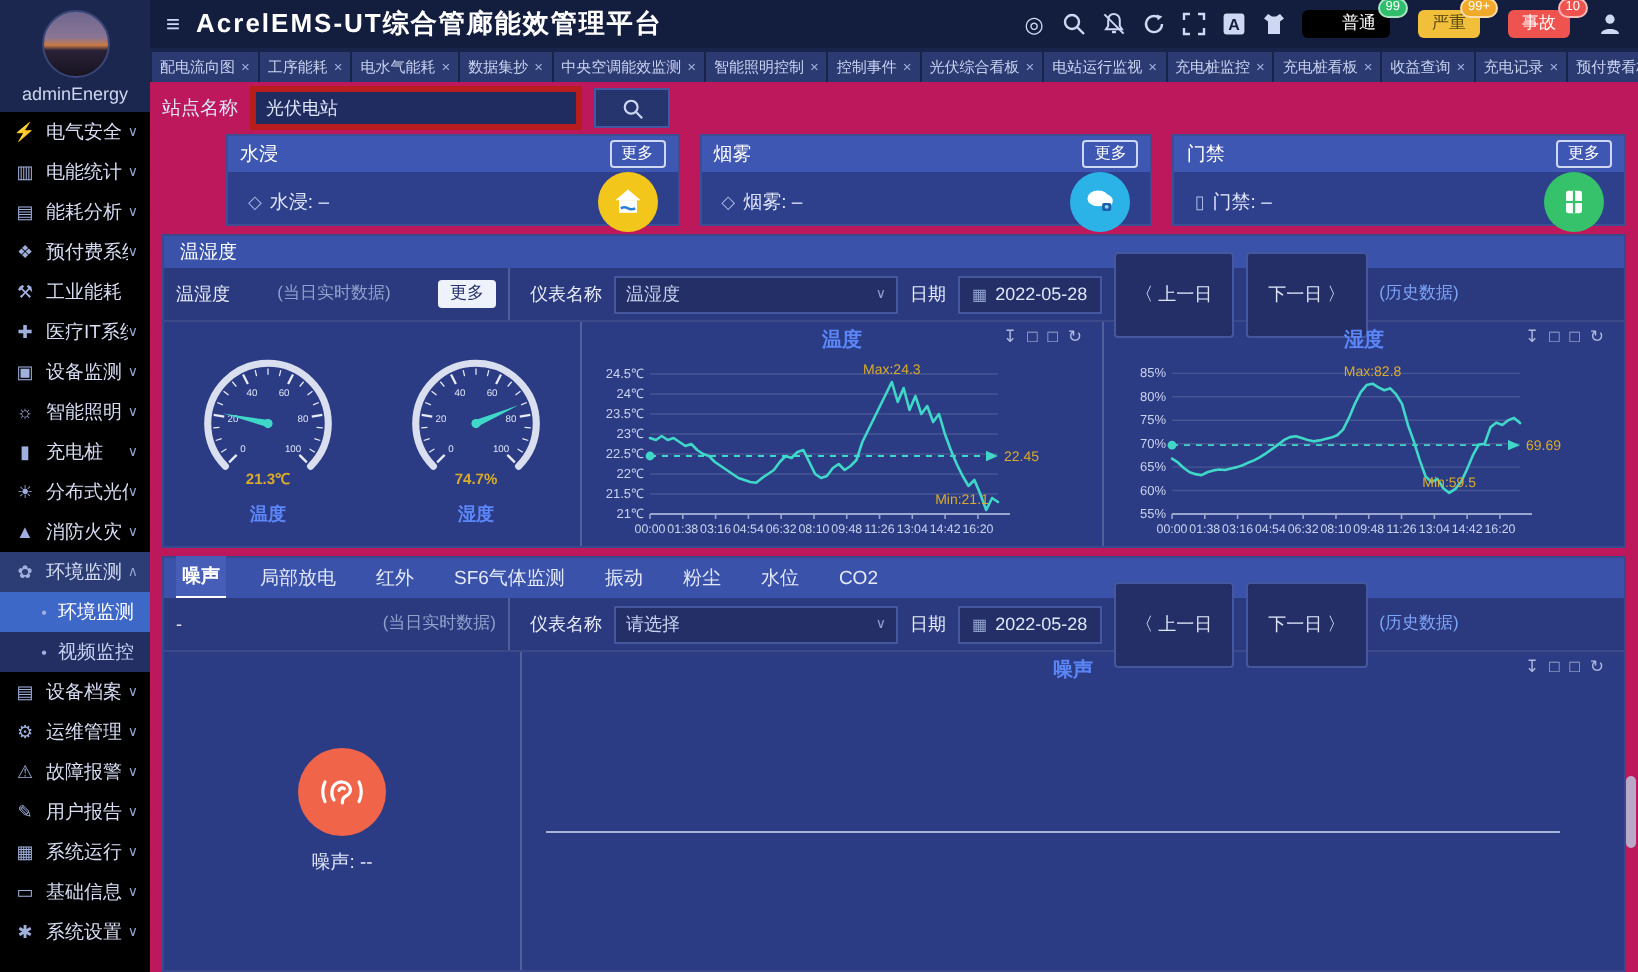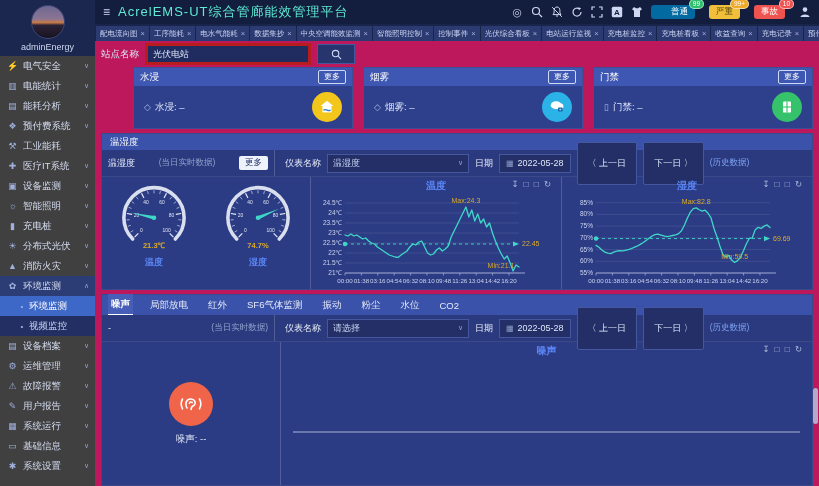--- a/index.html
+++ b/index.html
@@ -1,62 +1,62 @@
 <!DOCTYPE html>
 <html><head>
 <meta charset="utf-8">
 <style>
   html,body{margin:0;padding:0;width:819px;height:486px;overflow:hidden;
     font-family:"Liberation Sans",sans-serif;background:#26336b;color:#e8ecf8;}
   .app{display:flex;width:819px;height:486px;position:relative;}
   
-  .sidebar{width:95px;background:#404040;display:flex;flex-direction:column;flex:none;}
+  .sidebar{width:75px;background:#000000;display:flex;flex-direction:column;flex:none;}
   .user{height:56px;display:flex;flex-direction:column;align-items:center;justify-content:center;background:#1c2750;}
   .avatar{width:32px;height:32px;border-radius:50%;
     background:linear-gradient(180deg,#6f6790 0%,#8a7594 40%,#c97a45 52%,#2a2238 60%,#171320 100%);
     border:1px solid #3a4678;}
   .uname{font-size:9px;color:#cdd6ef;margin-top:3px;}
   .menu{flex:1;overflow:hidden;}
   .mi{height:20px;display:flex;align-items:center;padding:0 6px;font-size:9.5px;color:#d6ddf2;cursor:pointer;}
   .mi .ic{width:13px;text-align:center;margin-right:4px;font-size:9px;color:#9fb0dd;flex:none;}
   .mi .lbl{white-space:nowrap;overflow:hidden;}
   .mi .chev{margin-left:auto;font-size:7px;color:#8fa0cc;}
   .mi.parent-active{background:#2c3c74;}
   .mi.sub{background:#232f62;padding-left:18px;color:#c6d1f2;}
   .mi.sub .ic{width:8px;margin-right:3px;font-size:8px;}
   .mi.sub.active{background:#3e68c8;color:#fff;}
   
   .main{flex:1;display:flex;flex-direction:column;min-width:0;}
   .topbar{height:24px;background:#131d3d;display:flex;align-items:center;padding:0 8px;gap:8px;flex:none;}
   .hamburger{font-size:12px;color:#cfd8f2;cursor:pointer;}
-  .title{font-weight:normal;font-size:13px;color:#5eead4;letter-spacing:1px;white-space:nowrap;}
+  .title{font-weight:bold;font-size:13px;color:#ffffff;letter-spacing:1px;white-space:nowrap;}
   .top-icons{margin-left:auto;display:flex;align-items:center;gap:8px;color:#cfd8f2;}
   .tico{width:12px;height:12px;display:flex;align-items:center;justify-content:center;font-size:11px;cursor:pointer;}
   .badge{position:relative;border-radius:3px;padding:1px 7px;font-size:8.5px;color:#fff;cursor:pointer;margin-right:6px;}
-  .badge.ok{background:#0369a1;padding-left:20px;}
+  .badge.ok{background:#000000;padding-left:20px;}
   .badge.warn{background:#f2bf3a;color:#5b4a10;}
   .badge.danger{background:#ef5350;}
   .badge .cnt{position:absolute;top:-6px;right:-9px;border-radius:6px;font-size:6.5px;padding:0 3px;color:#fff;
     border:1px solid rgba(255,255,255,.6);line-height:8px;}
   .badge.ok .cnt{background:#2fbf6c;}
   .badge.warn .cnt{background:#f0a928;}
   .badge.danger .cnt{background:#ef5350;}
   .tabstrip{height:17px;background:#19244b;display:flex;align-items:flex-end;gap:1px;padding:0 1px;overflow:hidden;flex:none;}
   .tab{background:#2c3a72;color:#c9d3f0;font-size:7.5px;padding:2.5px 4px;display:flex;gap:3px;align-items:center;
     white-space:nowrap;cursor:pointer;flex:none;}
   .tab .x{color:#9fb0dd;font-size:7.5px;}
   
   .content{flex:1;background:#be185d;padding:4px 6px 0 6px;display:flex;flex-direction:column;gap:4px;min-height:0;}
   .query-row{display:flex;align-items:center;gap:6px;height:18px;flex:none;}
   .query-label{font-size:9.5px;color:#dfe6fa;}
   .query-input{width:150px;height:16px;background:#202c5f;border:3px solid #b91c1c;color:#dfe6fa;font-size:9px;
     padding:0 5px;outline:none;}
   .search-btn{width:36px;height:18px;background:#27356f;border:1px solid #44579f;display:flex;align-items:center;
     justify-content:center;cursor:pointer;}
-  .cards{display:flex;gap:10px;height:62px;flex:none;padding-left:32px;}
+  .cards{display:flex;gap:10px;height:46px;flex:none;padding-left:32px;}
   .card{flex:1;background:#2e3f8c;border:1px solid rgba(255,255,255,.08);display:flex;flex-direction:column;min-width:0;}
   .card-h{height:18px;background:#3e57b2;display:flex;align-items:center;padding:0 6px;font-size:9.5px;color:#fff;flex:none;}
   .more-btn{margin-left:auto;font-size:8px;border:1px solid #cfd8f2;padding:0 5px;border-radius:2px;color:#fff;
     height:12px;line-height:12px;cursor:pointer;}
   .card-b{flex:1;display:flex;align-items:center;padding:0 10px;font-size:9.5px;color:#dfe6fa;}
   .r-ic{color:#aab9e6;margin-right:4px;font-size:9px;}
   .card-badge{margin-left:auto;width:30px;height:30px;border-radius:50%;display:flex;align-items:center;justify-content:center;}
   .card-badge svg{display:none;}
   .card[data-kind="water"] .card-badge{background:#f3c61b;}
   .card[data-kind="water"] svg.water{display:block;}
@@ -77,21 +77,21 @@
   .sel{width:130px;height:17px;border:1px solid #44579f;background:#232f66;display:flex;align-items:center;
     padding:0 5px;font-size:9px;color:#c8d2f0;cursor:pointer;}
   .sel .sc{margin-left:auto;font-size:7px;color:#8fa0cc;}
   .datebox{height:17px;border:1px solid #44579f;background:#232f66;display:flex;align-items:center;gap:4px;
     padding:0 6px;font-size:9px;color:#dfe6fa;cursor:pointer;}
   .cal{color:#8fa0cc;font-size:8px;}
   .nav-btn{border:1px solid #44579f;background:#232f66;height:17px;padding:12px 10px;font-size:9px;display:flex;
     align-items:center;border-radius:2px;color:#dfe6fa;cursor:pointer;white-space:nowrap;}
   .hist{color:#7ea4f7;font-size:8.5px;cursor:pointer;white-space:nowrap;}
   .th-content{flex:1;display:flex;min-height:0;}
-  .gauges{width:208px;display:flex;justify-content:space-around;
+  .gauges{width:208px;display:flex;align-items:center;justify-content:space-around;
     border-right:1px solid rgba(255,255,255,.18);flex:none;}
   .gauge{width:96px;text-align:center;}
   .gauge-canvas svg{width:92px;height:78px;}
   .gauge-name{font-size:9px;color:#5b86f7;font-weight:bold;margin-top:-3px;}
   .chart-box{flex:1;position:relative;padding:2px 4px 0 4px;min-width:0;}
   .chart-box.rdiv{border-left:1px solid rgba(255,255,255,.18);}
   .chart-title{text-align:center;font-size:10px;font-weight:bold;color:#5b86f7;height:13px;}
   .toolbox{position:absolute;top:3px;right:10px;display:flex;gap:5px;color:#aeb9dd;font-size:8.5px;}
   .toolbox span{cursor:pointer;line-height:8px;}
   .chart-canvas{width:100%;height:94px;}

